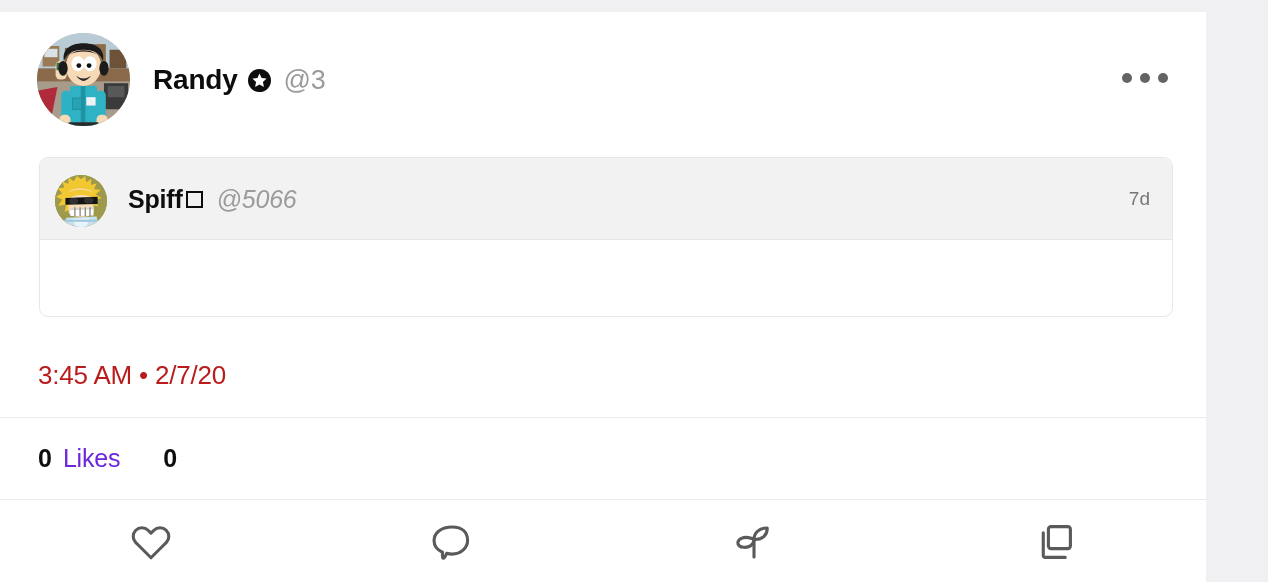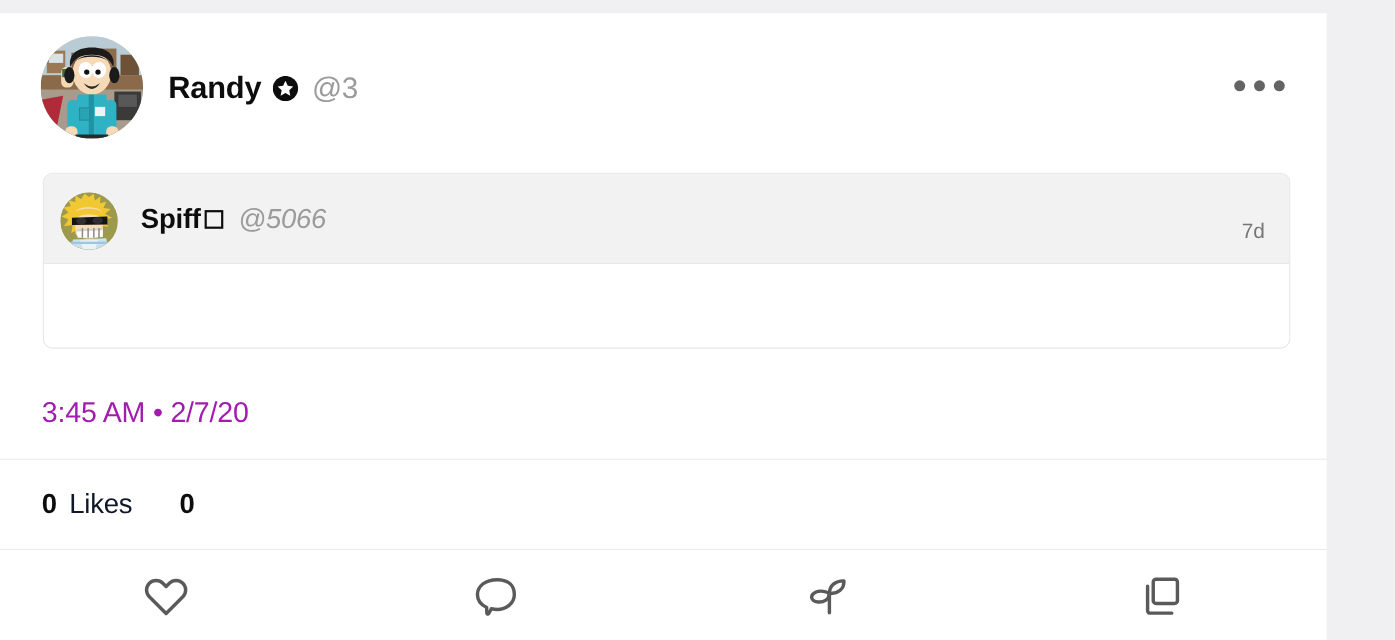--- a/index.html
+++ b/index.html
@@ -162,21 +162,21 @@
     font-size: 25px;
     color: #9b9b9b;
     letter-spacing: -0.2px;
     line-height: 1;
     font-style: italic;
   }
 
   .quote-age {
     position: absolute;
     right: 22px;
-    top: 12px;
+    top: 0;
     height: 82px;
     display: flex;
     align-items: center;
     font-size: 19px;
     color: #767676;
   }
 
   .quote-body {
     padding: 27px 0 0 16px;
   }
@@ -192,21 +192,21 @@
   .timestamp-row {
     position: absolute;
     left: 38px;
     top: 338px;
     height: 50px;
     display: flex;
     align-items: center;
   }
   .timestamp-text {
     font-size: 26px;
-    color: #a21caf;
+    color: #b91c1c;
     letter-spacing: -0.2px;
   }
 
   
   .divider {
     position: absolute;
     left: 0;
     width: 100%;
     height: 1px;
     background: #eaeaea;
@@ -230,21 +230,21 @@
     cursor: pointer;
   }
   .stat-count {
     font-size: 25px;
     font-weight: bold;
     color: #0d0d0d;
   }
   .stat-label {
     margin-left: 11px;
     font-size: 25px;
-    color: #0f172a;
+    color: #6d28d9;
     letter-spacing: -0.2px;
   }
 
   
   .action-bar {
     position: absolute;
     left: 0;
     top: 488px;
     width: 100%;
     height: 83px;

